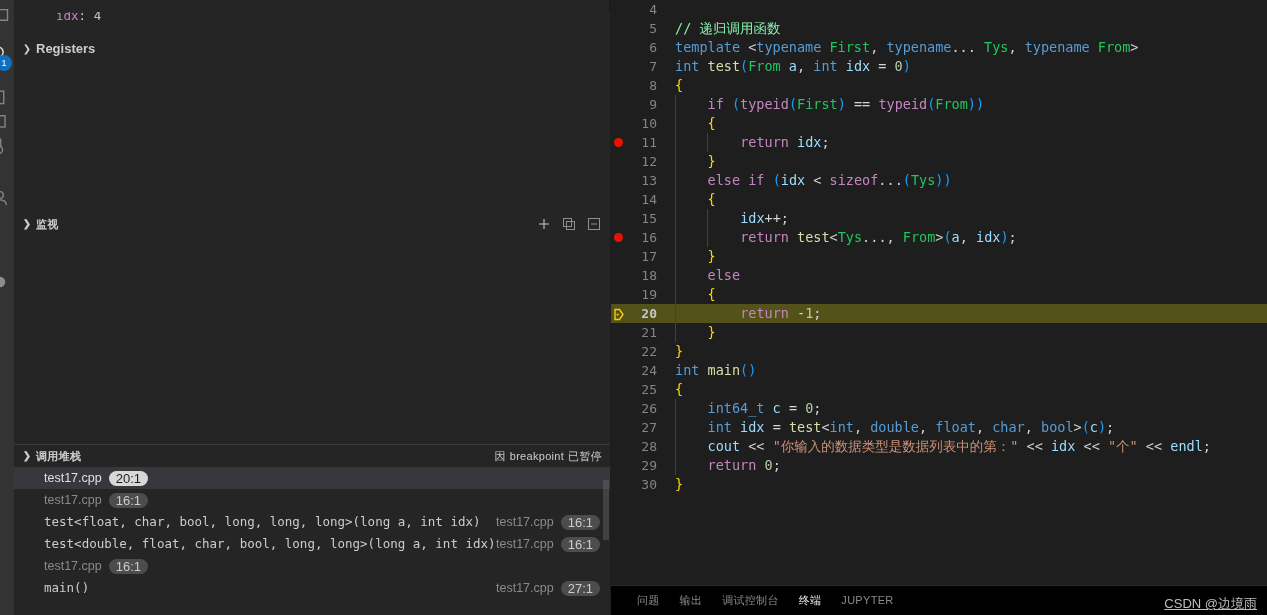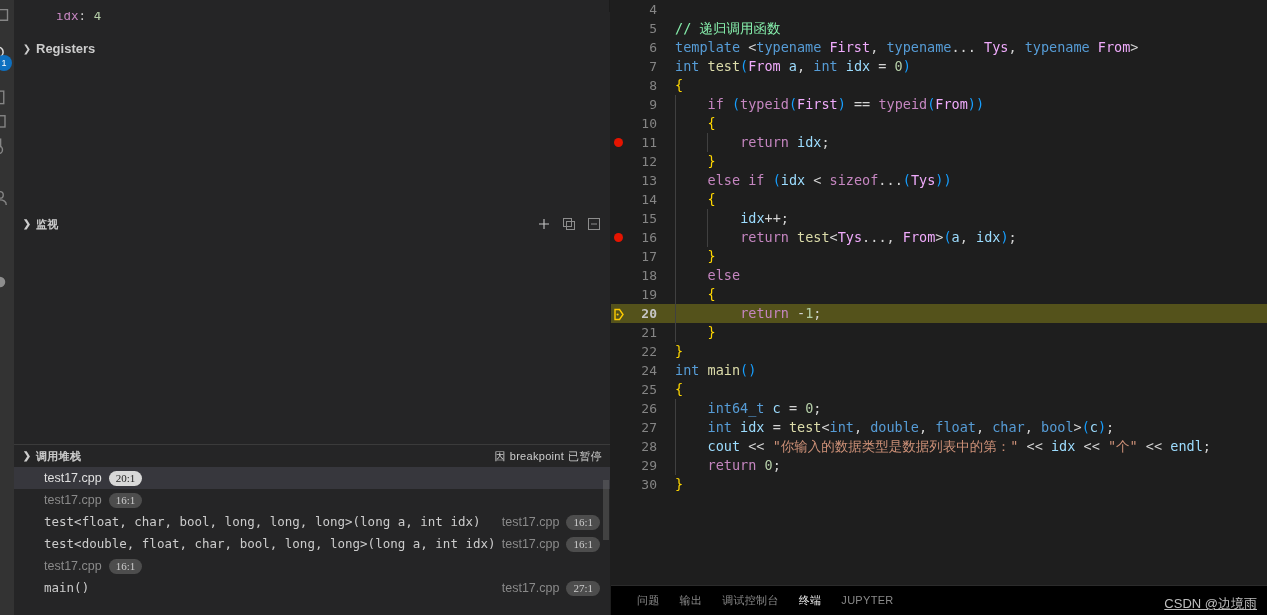--- a/index.html
+++ b/index.html
@@ -106,23 +106,23 @@
   .cs-row.selected { background: #37373d; }
   .cs-name { flex: 1 1 auto; overflow: hidden; text-overflow: ellipsis; }
   .cs-row.selected .cs-name { color: #e6e6e6; }
   .cs-file {
     flex: 0 0 auto; color: #8a8a8a; font-size: 12.5px;
     font-family: "Liberation Sans", sans-serif; margin-right: 7px;
   }
   .cs-row.selected .cs-file { color: #e0e0e0; }
   .cs-line {
     flex: 0 0 auto; background: #4d4d4d; color: #cccccc;
-    border-radius: 9px; font-size: 11px; line-height: 15px;
+    border-radius: 9px; font-size: 13px; line-height: 15px;
     padding: 0 7px; min-width: 30px; 
-    font-family: Liberation Serif, serif;
+    font-family: Liberation Sans, sans-serif;
   }
   .cs-row.selected .cs-line { background: #d8d8d8; color: #1e1e1e; }
 
   
   #sidebar-scrollbar {
     position: absolute; right: 0; top: 480px; width: 6px; height: 60px;
     background: rgba(121,121,121,0.35);
   }
 
   
@@ -157,21 +157,21 @@
     position: absolute; top: 0; width: 1px; height: 19px;
     background: #404040;
   }
   .ig.b1 { left: 64px; }
   .ig.b2 { left: 96px; }
 
   
   .c-comment  { color: #86efac; }
   .c-keyword  { color: #569cd6; }
   .c-control  { color: #c586c0; }
-  .c-type     { color: #f0abfc; margin-top: 41px; }
+  .c-type     { color: #22c55e; margin-top: 41px; }
   .c-func     { color: #dcdcaa; }
   .c-var      { color: #9cdcfe; }
   .c-num      { color: #b5cea8; }
   .c-str      { color: #ce9178; }
   .c-plain    { color: #d4d4d4; }
   .c-br-y     { color: #ffd700; }
   .c-br-b     { color: #179fff; }
 
   
   #panel {

